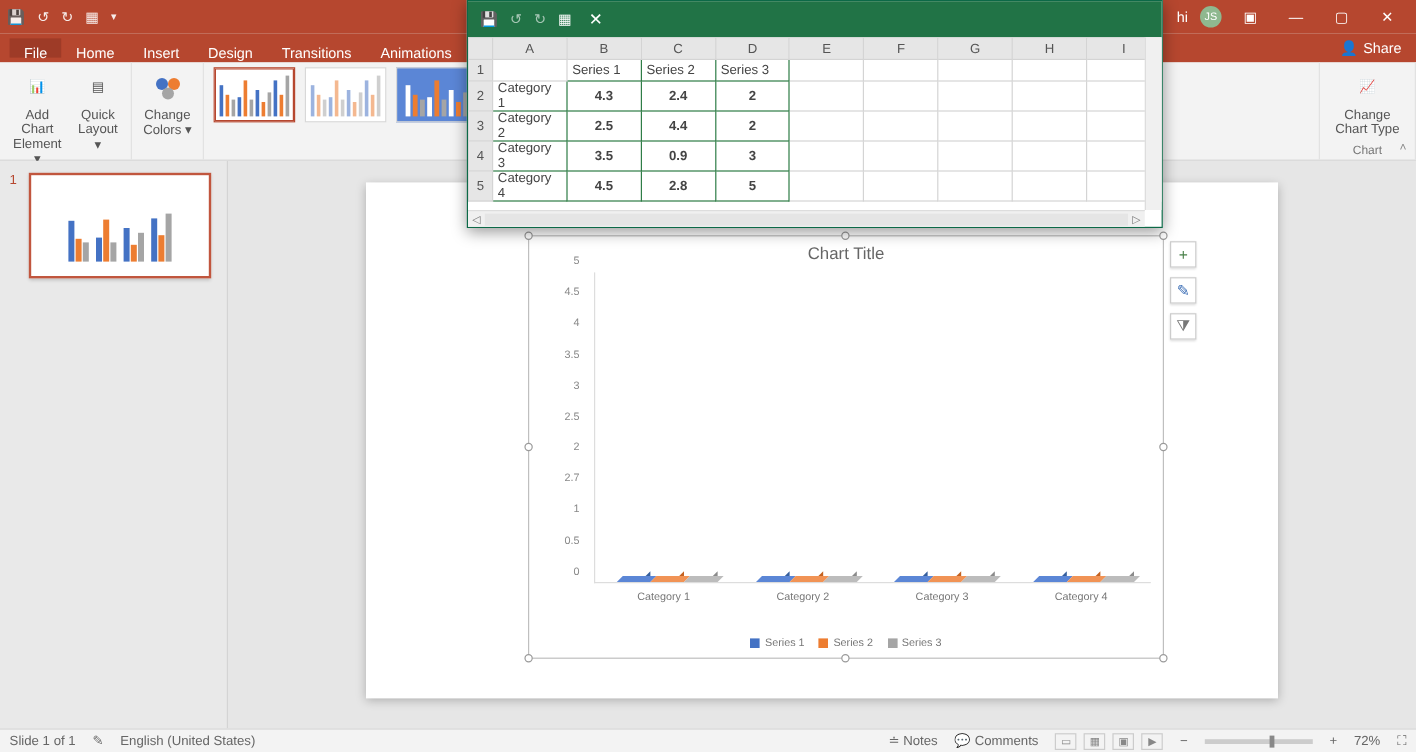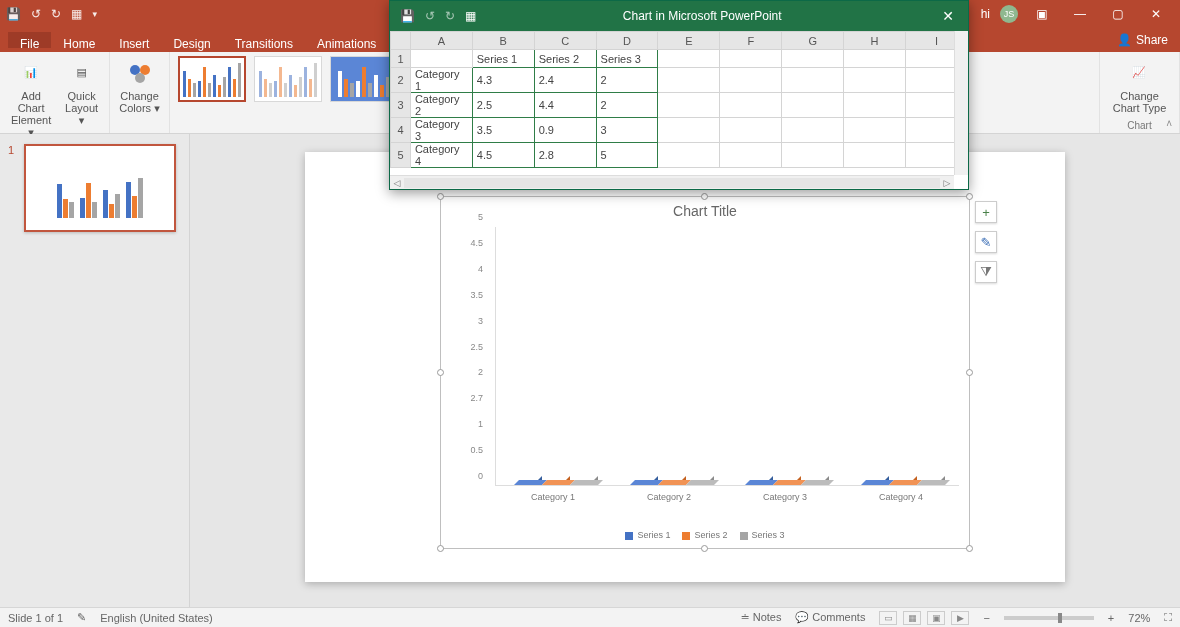--- a/index.html
+++ b/index.html
@@ -77,21 +77,21 @@
   .excel-win { position:absolute; left:389px; top:0; width:580px; height:190px; background:#fff; box-shadow:0 3px 12px rgba(0,0,0,.4); border:1px solid #0c6947; z-index:10; }
   .excel-title { height:30px; background:#217346; display:flex; align-items:center; color:#fff; font-size:12px; }
   .excel-qat { display:flex; gap:10px; padding-left:10px; align-items:center;}
   .excel-title .etitle { flex:1; text-align:center; }
   .excel-close { width:40px; text-align:center; font-size:14px; }
   .excel-grid { position:absolute; top:30px; left:0; right:0; bottom:14px; overflow:hidden; font-size:11px; }
   table.sheet { border-collapse:collapse; width:100%; }
   table.sheet th, table.sheet td { border:1px solid #d4d4d4; height:18px; padding:0 4px; background:#fff; }
   table.sheet th { background:#e6e6e6; color:#555; font-weight:normal; text-align:center; }
   table.sheet th.rowh { width:18px; }
-  table.sheet td.num { text-align:left; }
+  table.sheet td.num { text-align:center;font-weight:bold; }
   .sel-b { border:1px solid #2f7d47 !important; }
   .excel-scroll { position:absolute; bottom:0; left:0; right:14px; height:14px; background:#f0f0f0; border-top:1px solid #ddd; display:flex; align-items:center; }
   .excel-scroll .arrow{ width:14px; text-align:center; color:#777; font-size:9px;}
   .excel-scroll .track{ flex:1; height:10px; background:#e5e5e5; }
   .excel-vscroll { position:absolute; top:30px; bottom:14px; right:0; width:14px; background:#f0f0f0; border-left:1px solid #ddd; }
 
   
   .status { position:absolute; left:0; right:0; bottom:0; height:20px; background:#f3f3f3; border-top:1px solid #d6d6d6; display:flex; align-items:center; font-size:11px; color:#666; padding:0 8px; gap:14px;text-align:center; }
   .status .spacer{flex:1;}
   .status .vbtns { display:flex; gap:6px; align-items:center; }
@@ -329,21 +329,20 @@
 </div>
 
 <div class="excel-win">
   <div class="excel-title">
     <div class="excel-qat">
       <span>💾</span>
       <span style="opacity:.6">↺</span>
       <span style="opacity:.6">↻</span>
       <span>▦</span>
     </div>
-    <div class="etitle">Chart in Microsoft PowerPoint</div>
     <div class="excel-close">✕</div>
   </div>
   <div class="excel-grid">
     <table class="sheet" id="sheet">
         <tbody>
           <tr>
             <th class="rowh"></th>
             <th style="width:56px">A</th>
             <th style="width:56px">B</th>
             <th style="width:56px">C</th>

